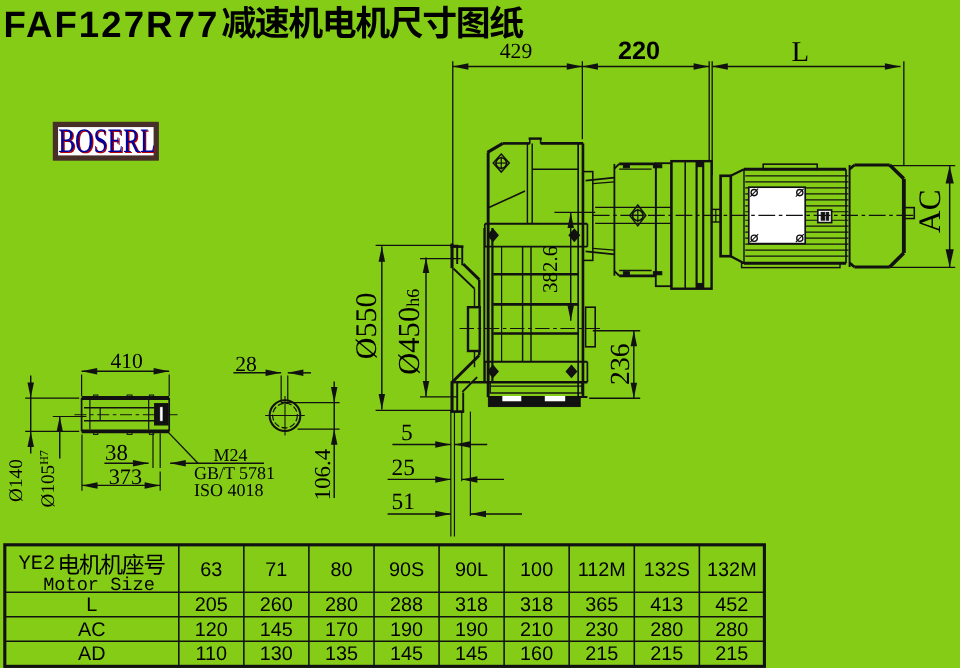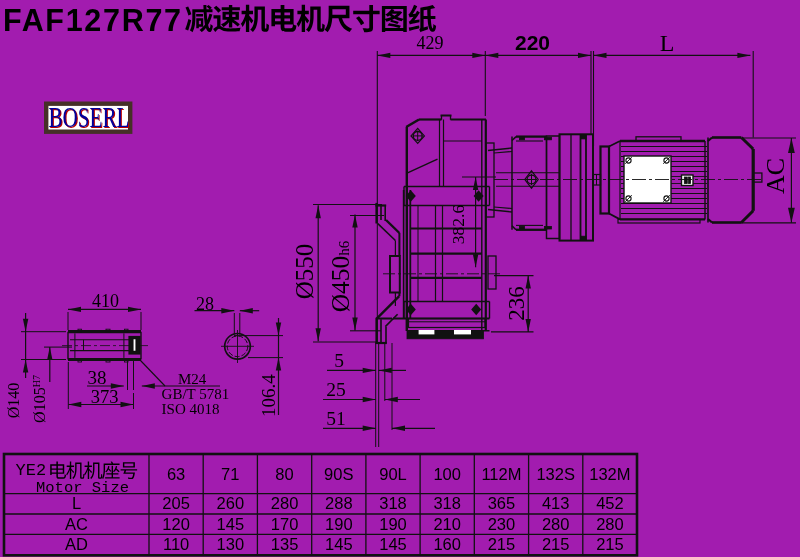--- a/index.html
+++ b/index.html
@@ -1,15 +1,15 @@
 <!DOCTYPE html>
 <html><head><meta charset="utf-8">
 <style>
 html,body{margin:0;padding:0;background:#fff;width:800px;height:557px;overflow:hidden}
-#page{position:relative;width:800px;height:557px;background:#a21caf;font-family:"Liberation Sans",sans-serif}
+#page{position:relative;width:800px;height:557px;background:#84cc16;font-family:"Liberation Sans",sans-serif}
 </style></head>
 <body>
 <div id="page">
 
 <svg width="800" height="557" viewBox="0 0 800 557" style="position:absolute;left:0;top:0">
 
 <text x="3" y="30.5" font-family="Liberation Sans, sans-serif" font-size="30.5" font-weight="bold" letter-spacing="1.7" fill="#000">FAF127R77</text>
 
 <path transform="translate(184.5 29.5) scale(0.02900 -0.02900)" d="M402 534V447H637V534ZM34 758C76 669 119 552 134 480L236 524C218 595 171 708 127 794ZM22 8 127 -33C163 70 201 201 231 321L137 366C104 237 57 96 22 8ZM651 848 656 696H270V417C270 283 263 98 186 -31C211 -42 258 -73 277 -92C361 49 375 267 375 417V591H661C670 429 684 287 706 176C687 149 667 123 646 99V391H406V45H495V91H639C603 51 563 16 519 -14C542 -31 582 -69 598 -88C649 -48 696 -1 738 52C770 -38 812 -89 867 -90C906 -91 955 -51 979 131C961 140 916 168 898 190C892 96 882 44 867 44C848 45 830 88 814 162C876 265 924 385 959 519L860 539C841 462 817 390 787 324C778 402 770 493 764 591H965V696H881L944 748C920 778 871 820 830 848L762 795C799 766 843 726 866 696H759L755 848ZM495 298H567V183H495Z" fill="#000"></path>
 <path transform="translate(212.4 29.5) scale(0.02900 -0.02900)" d="M46 752C101 700 170 628 200 580L297 654C263 701 191 769 136 817ZM279 491H38V380H164V114C120 94 71 59 25 16L98 -87C143 -31 195 28 230 28C255 28 288 1 335 -22C410 -60 497 -71 617 -71C715 -71 875 -65 941 -60C943 -28 960 26 973 57C876 43 723 35 621 35C515 35 422 42 355 75C322 91 299 106 279 117ZM459 516H569V430H459ZM685 516H798V430H685ZM569 848V763H321V663H569V608H349V339H517C463 273 379 211 296 179C321 157 355 115 372 88C444 124 514 184 569 253V71H685V248C759 200 832 145 872 103L945 185C897 231 807 291 724 339H914V608H685V663H947V763H685V848Z" fill="#000"></path>

